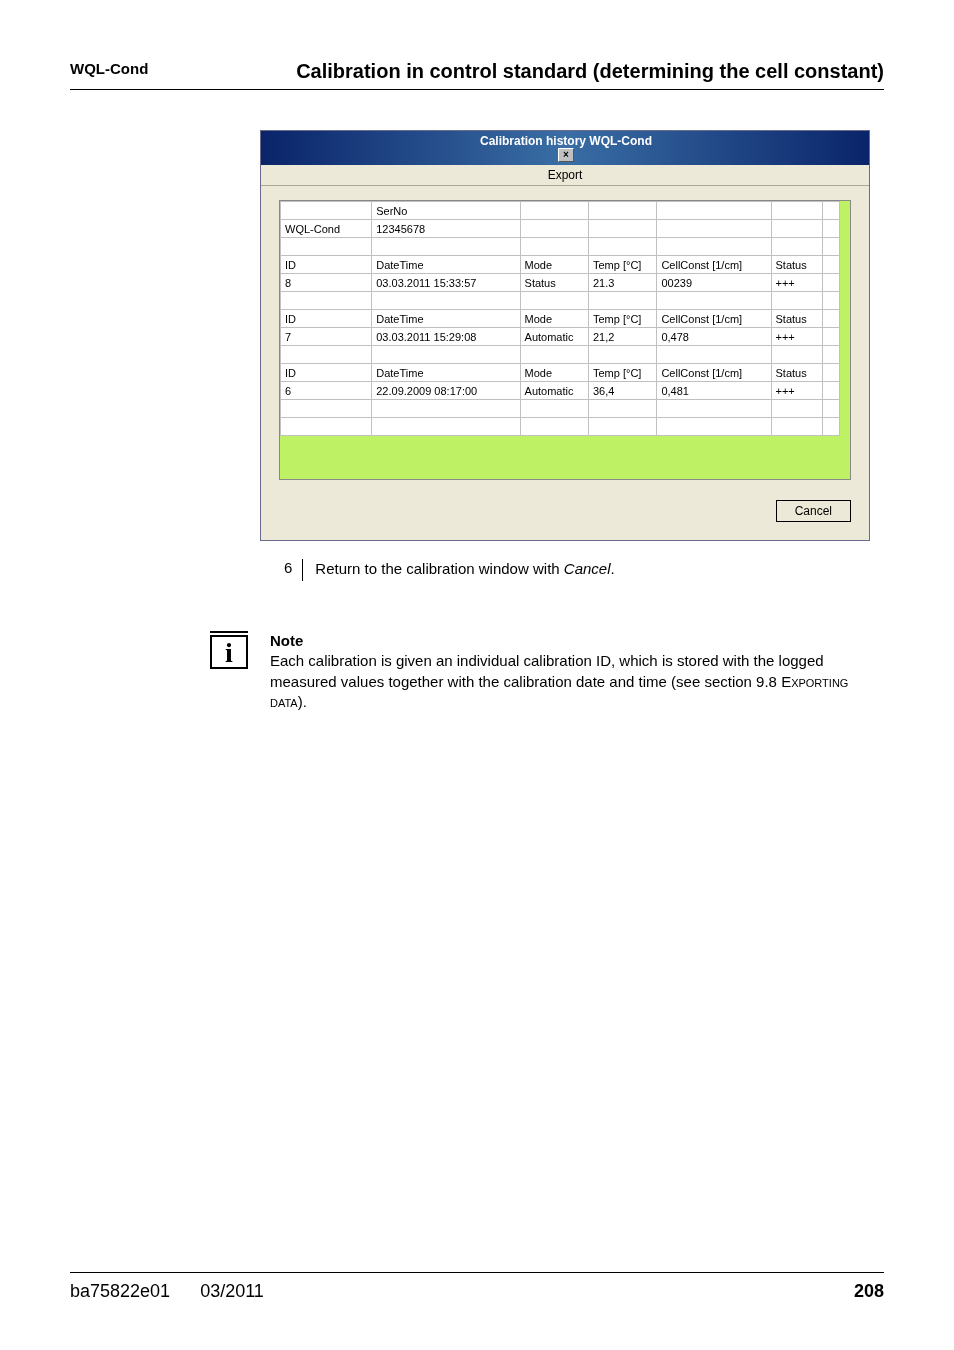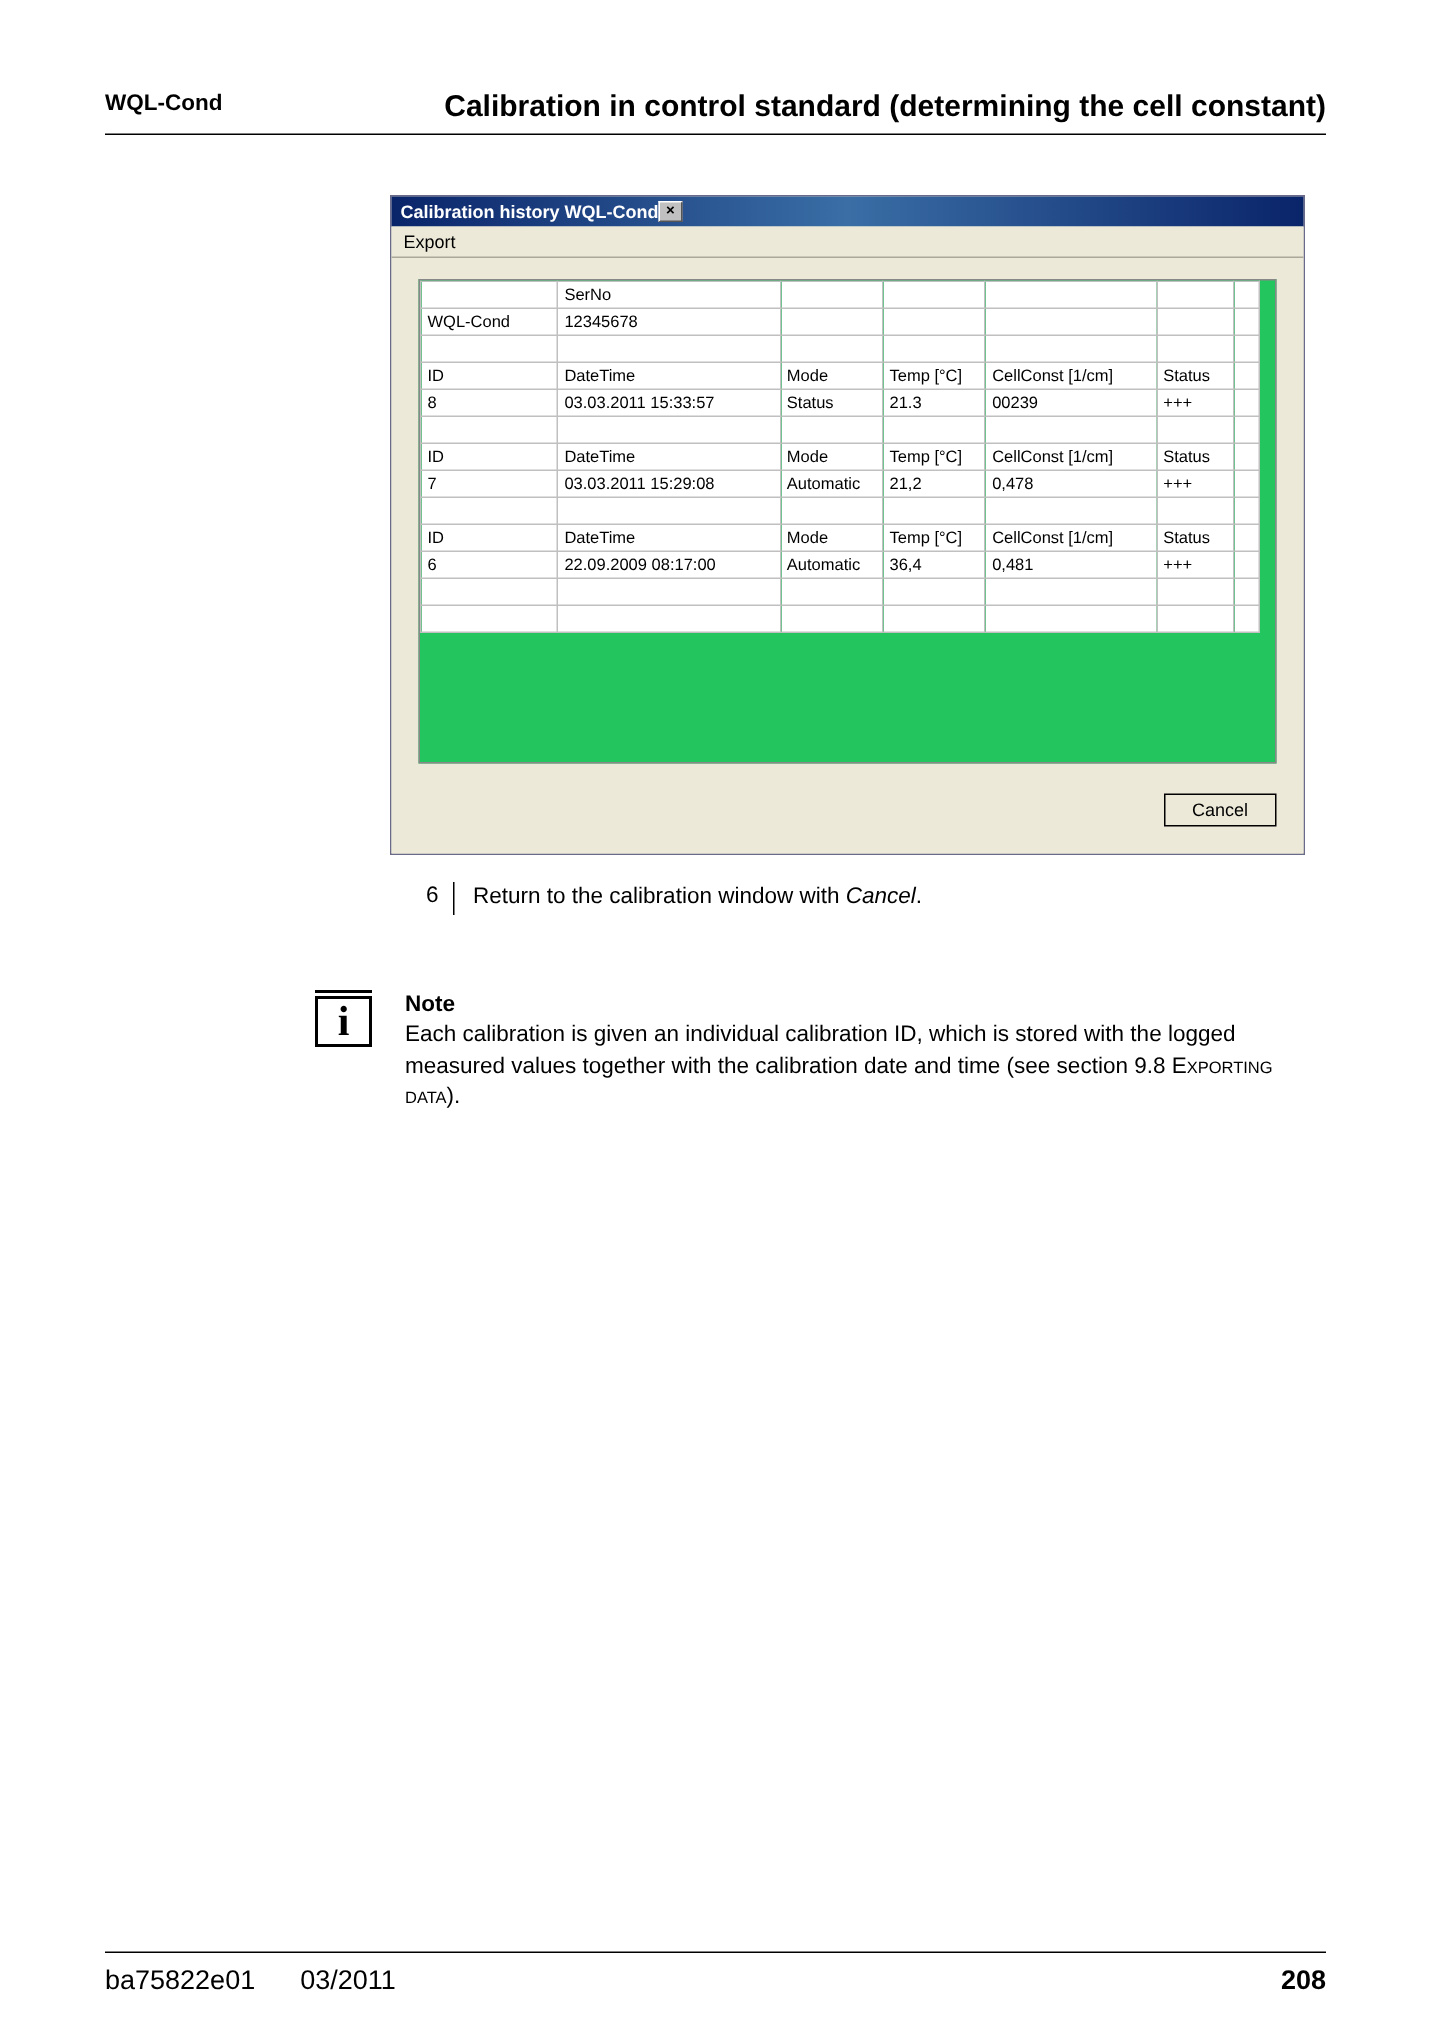--- a/index.html
+++ b/index.html
@@ -36,47 +36,49 @@
     flex-direction: column;
   }
   .titlebar {
     background: linear-gradient(to right, #0a246a, #3a6ea5, #0a246a);
     color: #fff;
     font-size: 12px;
     font-weight: bold;
     padding: 3px 4px 3px 6px;
     display: flex;
     align-items: center;
+    flex-direction: column;
   }
   .titlebar .close {
     width: 16px; height: 14px;
     background: #c0c0c0;
     border: 1px solid #fff;
     border-right-color:#555; border-bottom-color:#555;
     font-size: 10px;
     line-height: 12px;
     text-align: center;
     color:#000;
     font-family: Arial, sans-serif;
     font-weight: bold;
   }
   .menubar {
     font-size: 12px;
     padding: 3px 8px;
     border-bottom: 1px solid #aca899;
     background: #ece9d8;
+    text-align: center;
   }
   .dialog-body {
     padding: 14px 18px 18px 18px;
     background: #ece9d8;
   }
   .grid-box {
-    background: #22c55e;
+    background: #bef264;
     border: 1px solid #888;
-    height: 323px;
+    height: 280px;
     overflow: hidden;
   }
   table.grid {
     border-collapse: collapse;
     width: 560px;
     font-size: 11px;
   }
   table.grid td {
     border: 1px solid #c0c0c0;
     padding: 2px 4px;

